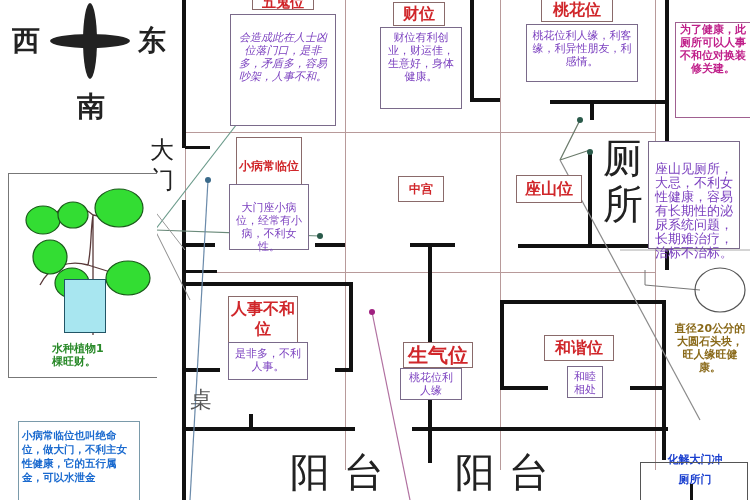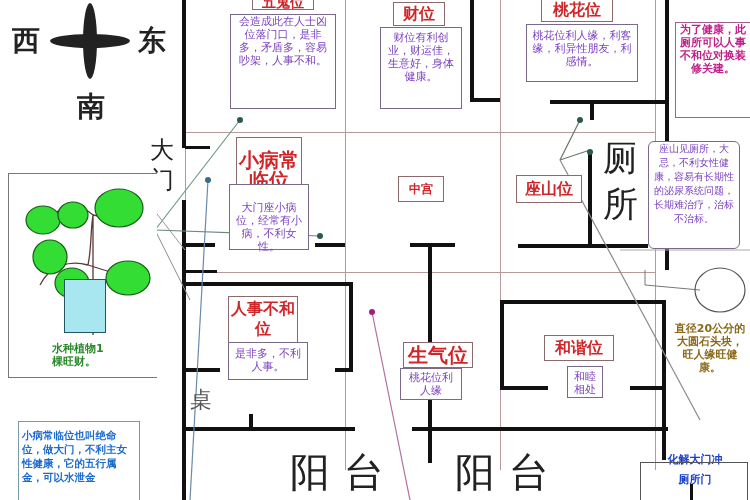--- a/index.html
+++ b/index.html
@@ -75,53 +75,53 @@
   <svg class="abs" style="left:48px;top:2px;" width="84" height="78" viewBox="0 0 84 78">
     <ellipse cx="42" cy="39" rx="40" ry="7" fill="#222"></ellipse>
     <ellipse cx="42" cy="39" rx="7" ry="38" fill="#222"></ellipse>
   </svg>
   <span class="big" style="left:12px;top:22px;font-size:28px;font-weight:bold;">西</span>
   <span class="big" style="left:138px;top:22px;font-size:28px;font-weight:bold;">东</span>
   <span class="big" style="left:77px;top:88px;font-size:28px;font-weight:bold;">南</span>
 </div>
 
 <div class="big" style="left:150px;top:135px;font-size:24px;width:26px;line-height:30px;">大门</div>
-<div class="big" style="left:603px;top:135px;font-size:35px;width:44px;line-height:46px;">厕所</div>
+<div class="big" style="left:603px;top:135px;font-size:40px;width:44px;line-height:46px;">厕所</div>
 <div class="big" style="left:190px;top:385px;font-size:22px;color:#555;">桌</div>
 <div class="big" style="left:290px;top:445px;font-size:40px;letter-spacing:14px;">阳台</div>
 <div class="big" style="left:455px;top:445px;font-size:40px;letter-spacing:14px;">阳台</div>
 
 <div class="lbl" style="left:252px;top:-6px;width:60px;height:14px;font-size:14px;overflow:hidden;">五鬼位</div>
-<div class="note" style="left:230px;top:14px;width:106px;height:95px;padding-top:0;">会造成此在人士凶位落门口，是非多，矛盾多，容易吵架，人事不和。</div>
+<div class="note" style="left:230px;top:14px;width:106px;height:112px;padding-top:16px;font-style:italic;">会造成此在人士凶位落门口，是非多，矛盾多，容易吵架，人事不和。</div>
 
 <div class="lbl" style="left:393px;top:2px;width:50px;height:22px;font-size:16px;line-height:22px;">财位</div>
 <div class="note" style="left:380px;top:27px;width:82px;height:82px;padding-top:3px;">财位有利创业，财运佳，生意好，身体健康。</div>
 
 <div class="lbl" style="left:541px;top:-2px;width:70px;height:22px;font-size:16px;line-height:22px;">桃花位</div>
 <div class="note" style="left:526px;top:24px;width:112px;height:58px;padding-top:4px;">桃花位利人缘，利客缘，利异性朋友，利感情。</div>
 
-<div class="lbl" style="left:236px;top:137px;width:64px;height:44px;font-size:20px;line-height:20px;padding-top:12px;">小病常临位</div>
+<div class="lbl" style="left:236px;top:137px;width:64px;height:44px;font-size:12px;line-height:20px;padding-top:18px;">小病常临位</div>
 <div class="note" style="left:229px;top:184px;width:80px;height:66px;padding-top:16px;">大门座小病位，经常有小病，不利女性。</div>
 
 <div class="lbl" style="left:398px;top:176px;width:44px;height:24px;font-size:12px;line-height:24px;">中宫</div>
 
 <div class="lbl" style="left:516px;top:175px;width:64px;height:26px;font-size:16px;line-height:26px;">座山位</div>
 
 <div class="lbl" style="left:228px;top:296px;width:68px;height:44px;font-size:16px;line-height:20px;padding-top:2px;">人事不和位</div>
 <div class="note" style="left:228px;top:342px;width:80px;height:38px;padding-top:4px;">是非多，不利人事。</div>
 
 <div class="lbl" style="left:392px;top:342px;width:68px;height:24px;font-size:20px;line-height:24px;margin-left:11px;">生气位</div>
 <div class="note" style="left:400px;top:368px;width:62px;height:32px;padding-top:2px;">桃花位利人缘</div>
 
 <div class="lbl" style="left:544px;top:335px;width:68px;height:24px;font-size:16px;line-height:24px;">和谐位</div>
 <div class="note" style="left:567px;top:366px;width:36px;height:32px;padding-top:3px;">和睦相处</div>
 
 <div class="note" style="left:675px;top:22px;width:76px;height:96px;color:#c0208a;font-weight:bold;border-color:#a06090;font-size:11px;line-height:13px;padding-top:0;">为了健康，此厕所可以人事不和位对换装修关建。</div>
 
-<div class="note" style="left:648px;top:141px;width:92px;height:108px;padding-top:0;font-size:10px;line-height:14px;border-radius:6px;">座山见厕所，大忌，不利女性健康，容易有长期性的泌尿系统问题，长期难治疗，治标不治标。</div>
+<div class="note" style="left:648px;top:141px;width:92px;height:108px;padding-top:20px;font-size:13px;line-height:14px;">座山见厕所，大忌，不利女性健康，容易有长期性的泌尿系统问题，长期难治疗，治标不治标。</div>
 
 <div class="abs" style="left:672px;top:322px;width:76px;font-size:11px;line-height:13px;font-weight:bold;color:#8a6a1a;text-align:center;">直径20公分的大圆石头块，旺人缘旺健康。</div>
 
 <div class="abs" style="left:665px;top:450px;width:60px;font-size:11px;line-height:20px;font-weight:bold;color:#1a3fcf;text-align:center;">化解大门冲厕所门</div>
 <div class="abs" style="left:640px;top:462px;width:106px;height:40px;border:1.5px solid #555;border-bottom:none;"></div>
 <div class="wall" style="left:690px;top:484px;width:3px;height:16px;"></div>
 
 <div class="abs" style="left:8px;top:173px;width:148px;height:203px;border:1.5px solid #777;border-right:none;background:#fff;"></div>
 <svg class="abs" style="left:10px;top:175px;" width="150" height="160" viewBox="0 0 150 160">
   <path d="M83,160 L83,40 M83,40 C70,28 50,28 40,45 M83,40 L105,44 M83,40 C80,60 82,70 78,90 M78,90 C60,85 40,90 30,110 M78,90 L110,100" stroke="#5a3a3a" stroke-width="1.3" fill="none"></path>

